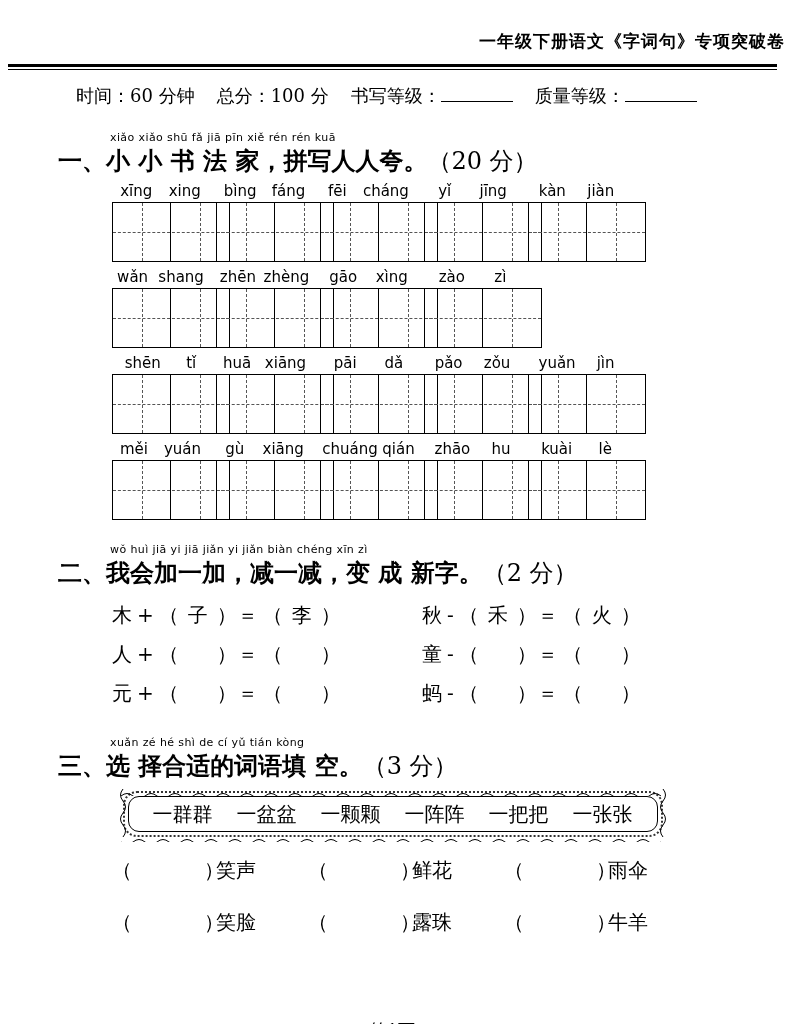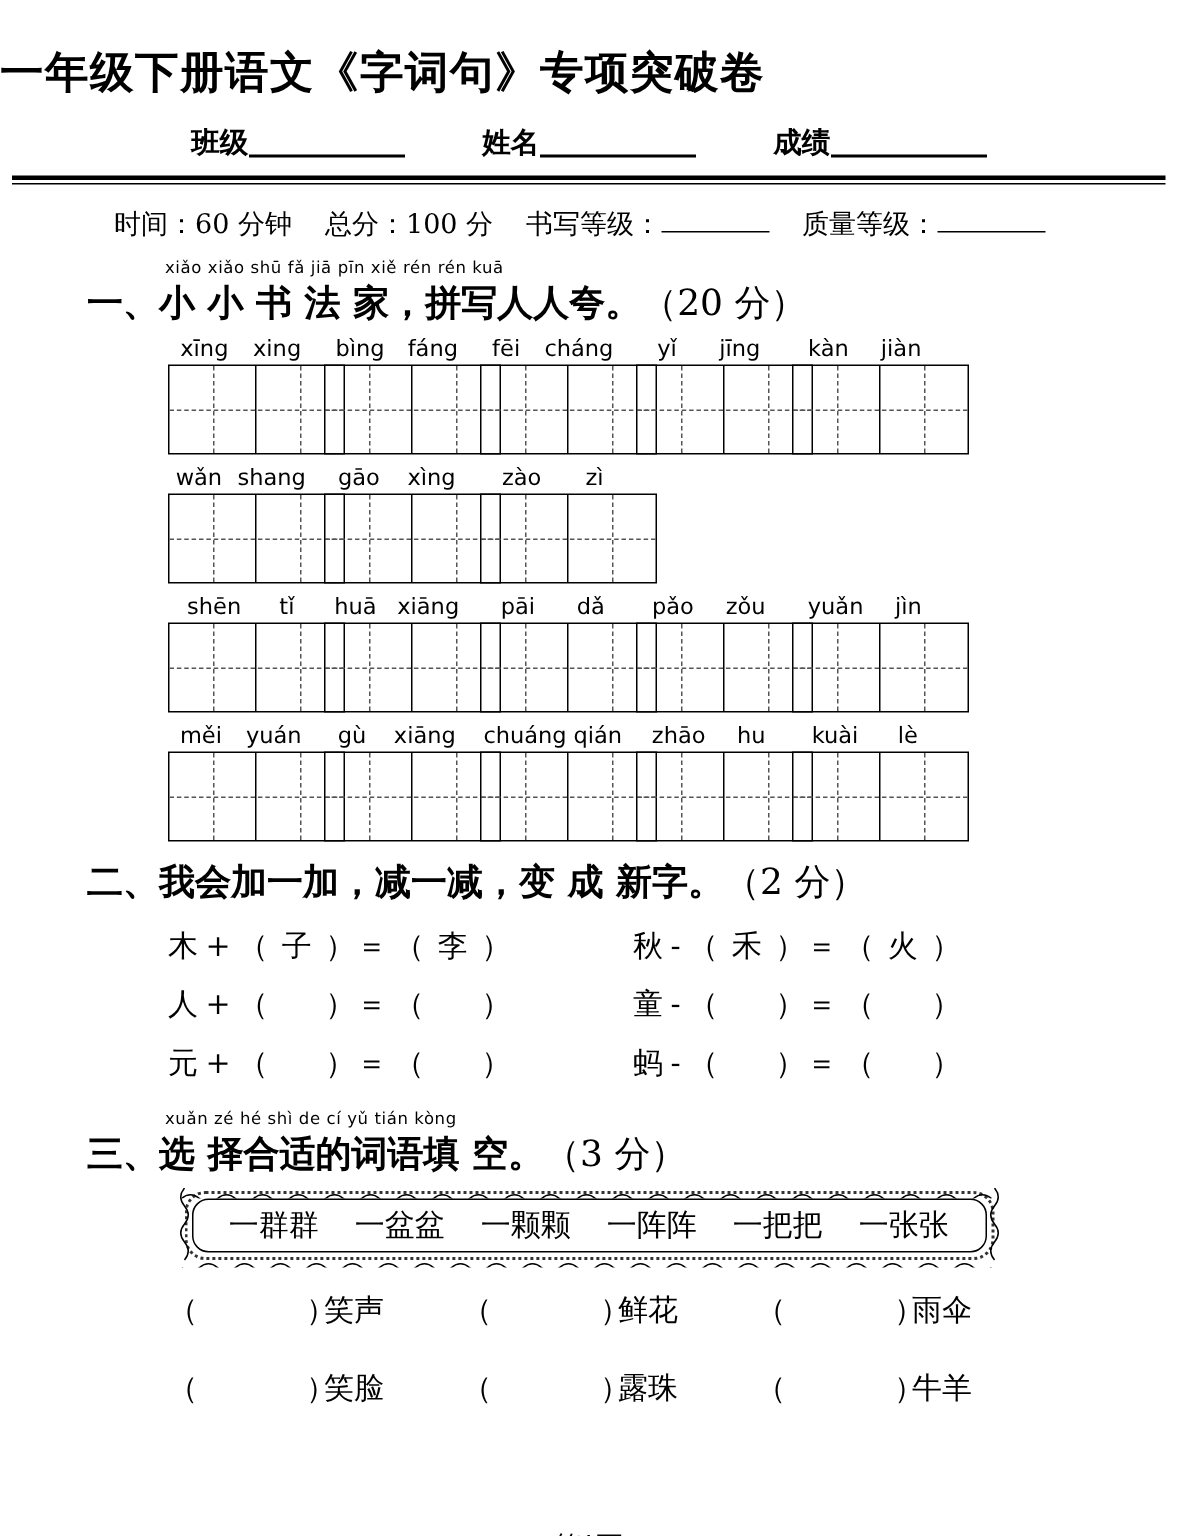--- a/index.html
+++ b/index.html
@@ -17,24 +17,24 @@
   }
   .page {
     position: relative;
     width: 785px;
     height: 1024px;
     box-sizing: border-box;
   }
 
   
   .doc-title {
-    text-align: left;
+    text-align: right;
     font-family: "DejaVu Sans", "Liberation Sans", sans-serif;
     font-weight: bold;
-    font-size: 29px;
+    font-size: 17px;
     letter-spacing: 1px;
     margin: 30px 0 0 0;
     line-height: 1.3;
   }
   .id-row {
     display: flex;
     justify-content: center;
     gap: 52px;
     margin-top: 18px;
     font-size: 19px;
@@ -72,21 +72,21 @@
   .meta-item { margin-right: 22px; }
   .meta-blank {
     display: inline-block;
     width: 72px;
     border-bottom: 1.5px solid #000;
     height: 15px;
   }
 
   
   .section {
-    margin-top: 12px;
+    margin-top: 24px;
   }
   .sec-head {
     position: relative;
     margin-left: 58px;
   }
   .sec-pinyin {
     font-size: 11px;
     font-family: "DejaVu Sans", "Liberation Sans", sans-serif;
     letter-spacing: 0.4px;
     margin-left: 52px;
@@ -264,34 +264,20 @@
     font-family: "DejaVu Serif", "Liberation Serif", serif;
   }
 </style>
 </head>
 <body>
 
 <div class="page">
 
   <div class="doc-title">一年级下册语文《字词句》专项突破卷</div>
 
-  <div class="id-row">
-    <div class="id-field">
-      <span class="id-label">班级</span>
-      <span class="id-blank"></span>
-    </div>
-    <div class="id-field">
-      <span class="id-label">姓名</span>
-      <span class="id-blank"></span>
-    </div>
-    <div class="id-field">
-      <span class="id-label">成绩</span>
-      <span class="id-blank"></span>
-    </div>
-  </div>
 
   <div class="double-rule"></div>
 
   <div class="meta-row">
     <span class="meta-item">时间：60 分钟</span>
     <span class="meta-item">总分：100 分</span>
     <span class="meta-item">
       <span>书写等级：</span><span class="meta-blank"></span>
     </span>
     <span class="meta-item">
@@ -366,20 +352,30 @@
           <span>wǎn</span>
           <span>shang</span>
         </div>
         <div class="tzg">
           <div class="cell"></div>
           <div class="cell"></div>
         </div>
       </div>
       <div class="grid-word">
         <div class="word-pinyin">
+          <span>zhēn</span>
+          <span>zhèng</span>
+        </div>
+        <div class="tzg">
+          <div class="cell"></div>
+          <div class="cell"></div>
+        </div>
+      </div>
+      <div class="grid-word">
+        <div class="word-pinyin">
           <span>gāo</span>
           <span>xìng</span>
         </div>
         <div class="tzg">
           <div class="cell"></div>
           <div class="cell"></div>
         </div>
       </div>
       <div class="grid-word">
         <div class="word-pinyin">
@@ -495,20 +491,21 @@
         <div class="tzg">
           <div class="cell"></div>
           <div class="cell"></div>
         </div>
       </div>
     </div>
   </div>
 
   <div class="section">
     <div class="sec-head">
+      <div class="sec-pinyin">wǒ huì jiā yi jiā    jiǎn yi jiǎn   biàn chéng xīn zì</div>
       <div class="sec-title">
         <span>二、</span><span>我会加一加，减一减，变 成 新字</span><span>。</span><span class="score">（2 分）</span>
       </div>
     </div>
 
     <div class="eq-block">
       <div class="eq-row">
         <div class="eq-item">
           <span class="eq-char">木</span>
           <span class="eq-op">+</span>

